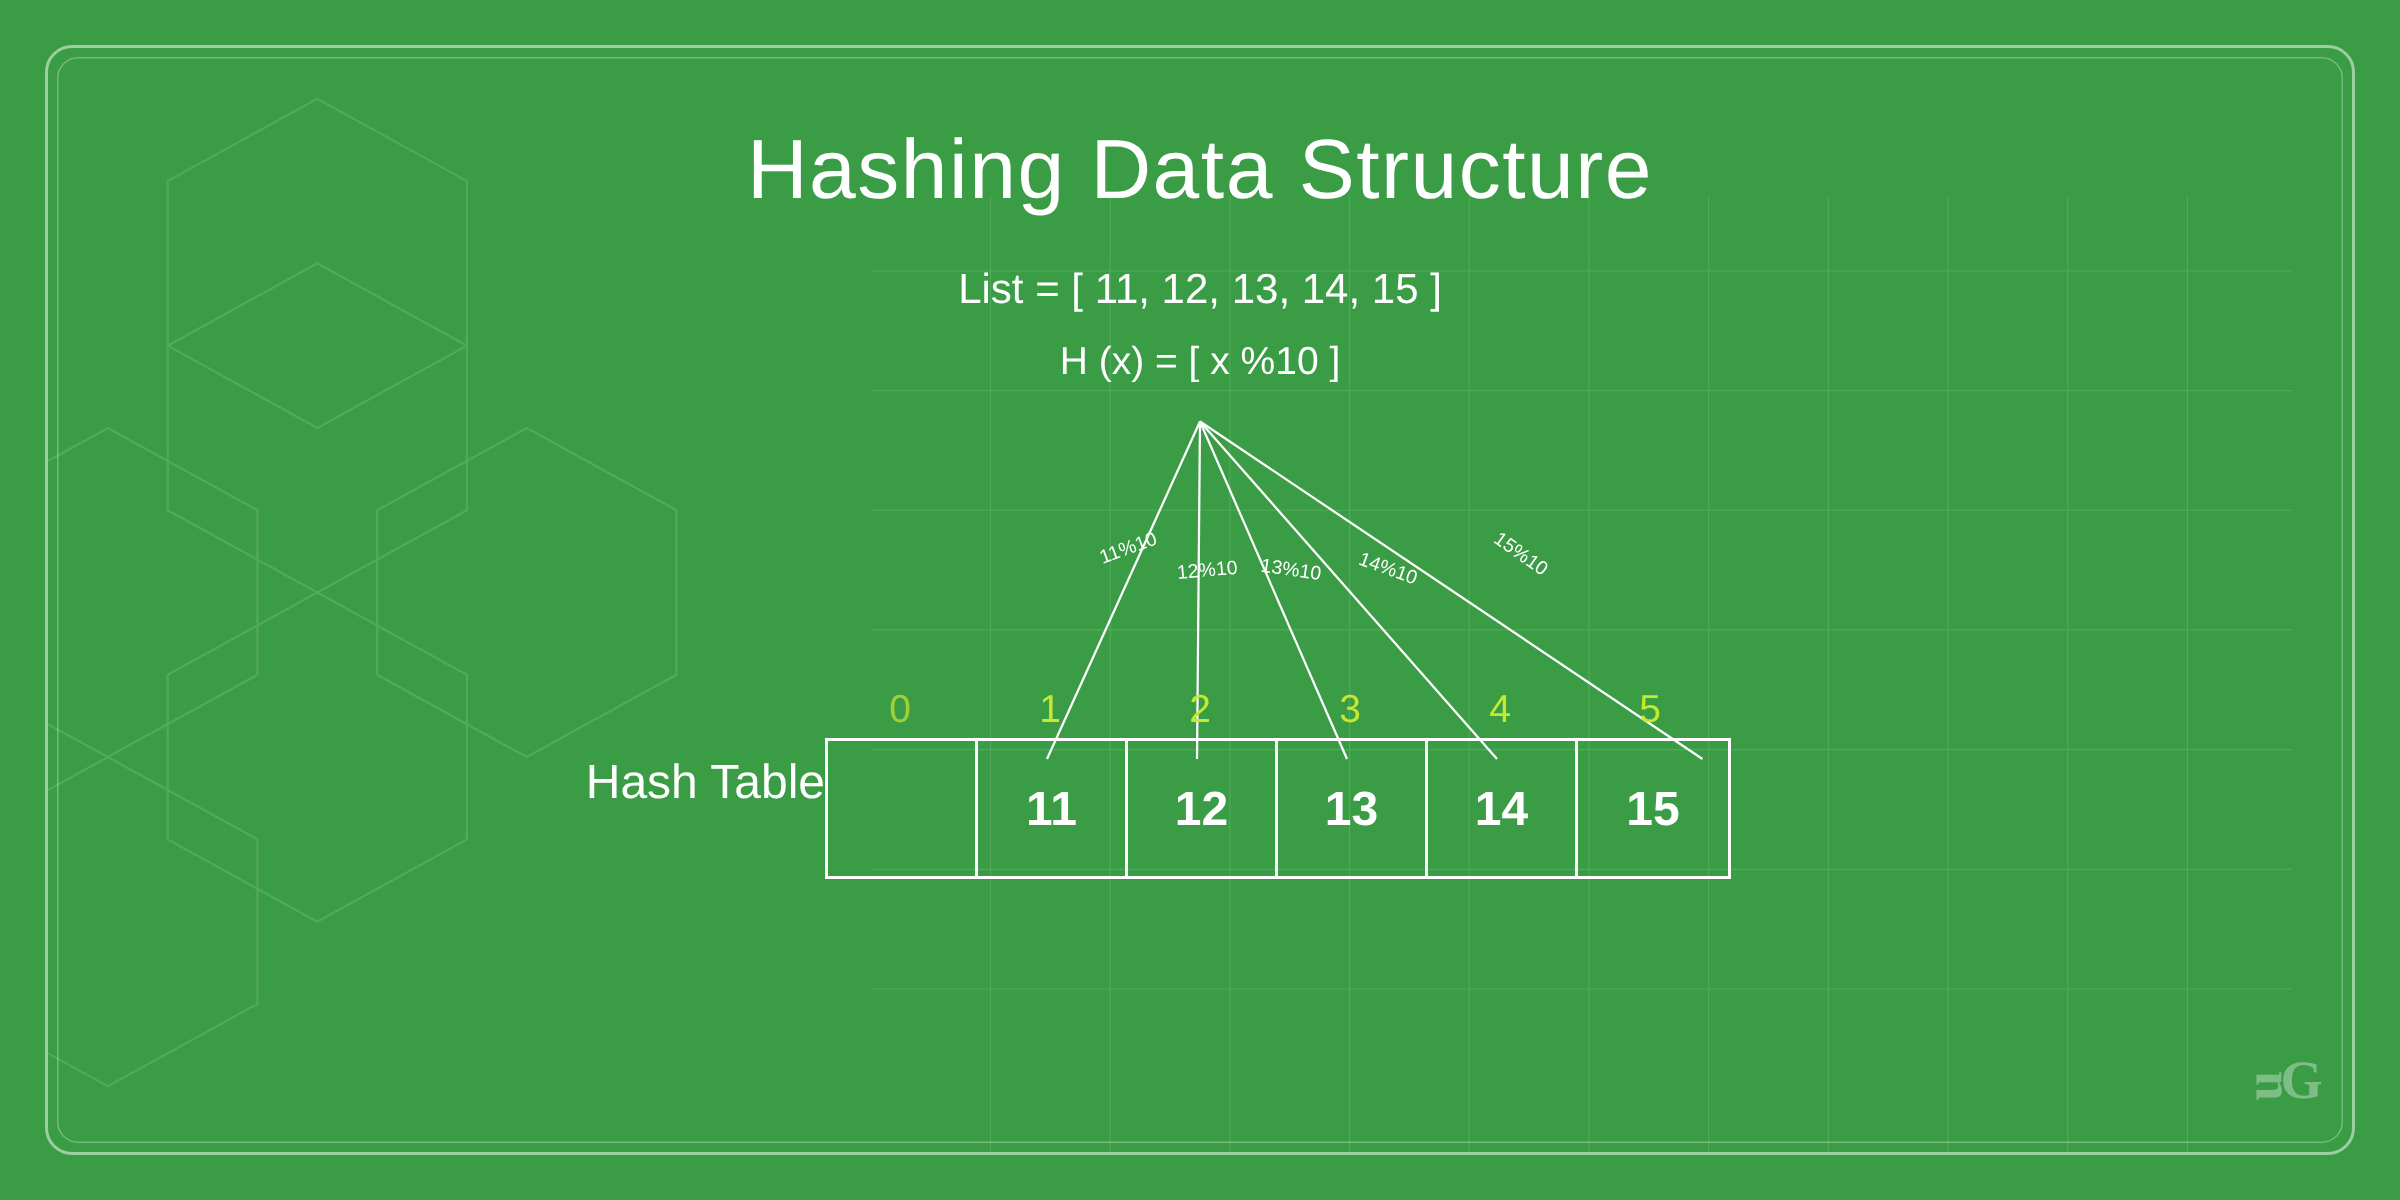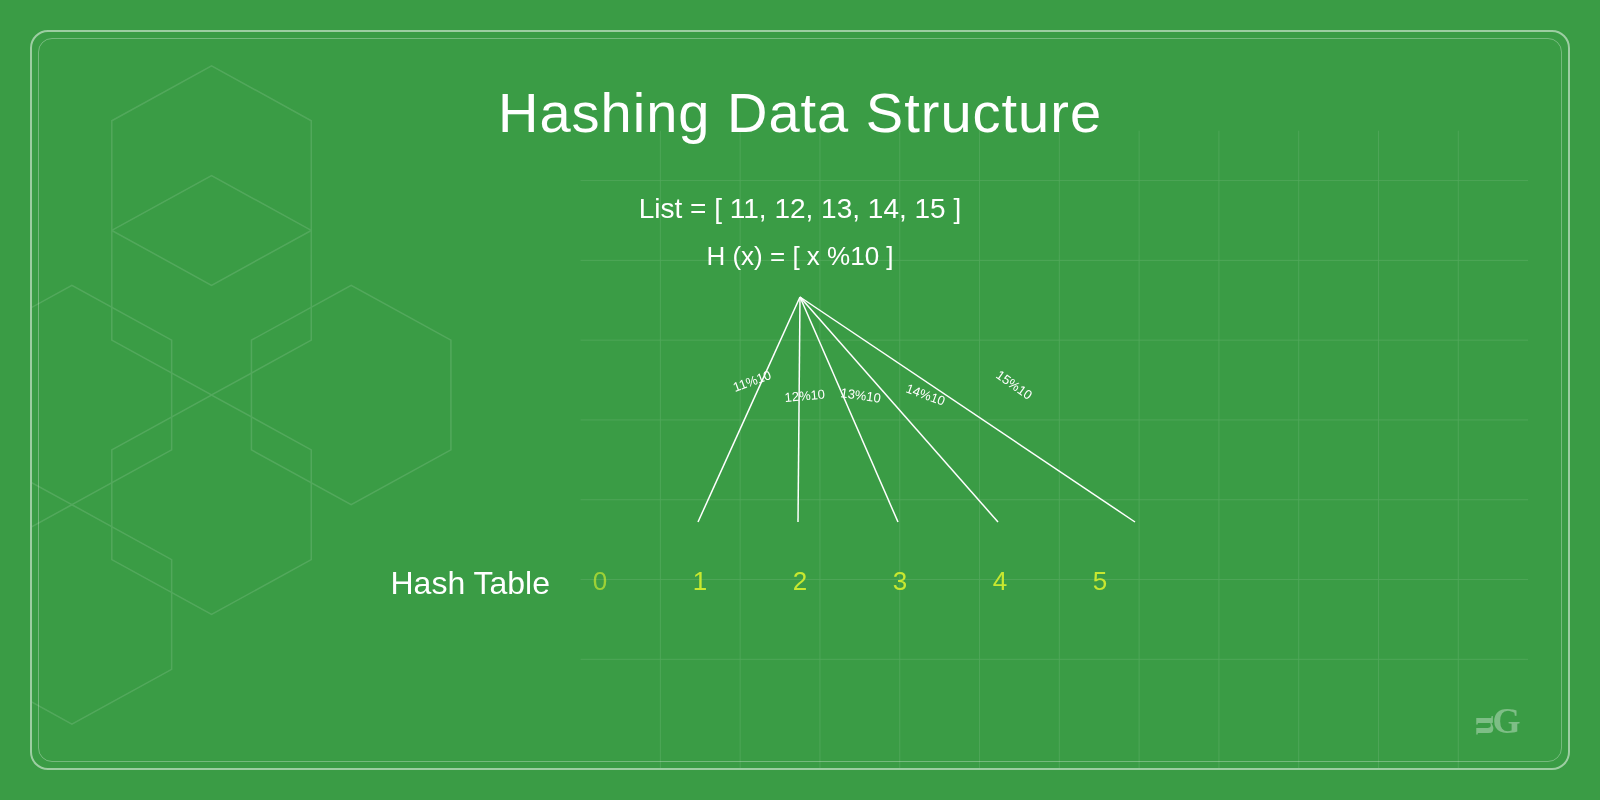--- a/index.html
+++ b/index.html
@@ -56,21 +56,21 @@
       letter-spacing: 1px;
       margin-top: 48px;
       text-align: center;
       z-index: 1;
     }
 
     .list-formula {
       color: white;
       font-size: 28px;
       font-weight: 400;
-      margin-top: 48px;
+      margin-top: 32px;
       z-index: 1;
     }
 
     .hash-formula {
       color: white;
       font-size: 26px;
       font-weight: 400;
       margin-top: 16px;
       z-index: 1;
     }
@@ -155,21 +155,21 @@
     }
 
     .table-cell.empty {
       
     }
 
     
     .gfg-logo {
       position: absolute;
       bottom: 18px;
-      right: 40px;
+      right: 12px;
       color: rgba(255,255,255,0.35);
       font-size: 38px;
       font-weight: 700;
       letter-spacing: -2px;
       font-family: Georgia, serif;
       margin-left: 48px;
     }
 
     .modulo-label {
       font-size: 13px;
@@ -243,20 +243,28 @@
       <div class="hash-table-label">Hash Table</div>
       <div class="table-container">
         <div class="index-row">
           <div class="index-cell zero">0</div>
           <div class="index-cell">1</div>
           <div class="index-cell">2</div>
           <div class="index-cell">3</div>
           <div class="index-cell">4</div>
           <div class="index-cell">5</div>
         </div>
+        <div class="cells-row">
+          <div class="table-cell empty"></div>
+          <div class="table-cell">11</div>
+          <div class="table-cell">12</div>
+          <div class="table-cell">13</div>
+          <div class="table-cell">14</div>
+          <div class="table-cell">15</div>
+        </div>
       </div>
     </div>
   </div>
 
   <div class="gfg-logo">
     
     <svg width="55" height="40" viewBox="0 0 55 40">
       <text x="2" y="32" font-size="36" font-family="Georgia,serif" fill="rgba(255,255,255,0.35)" font-weight="bold">ᴝG</text>
     </svg>
   </div>

